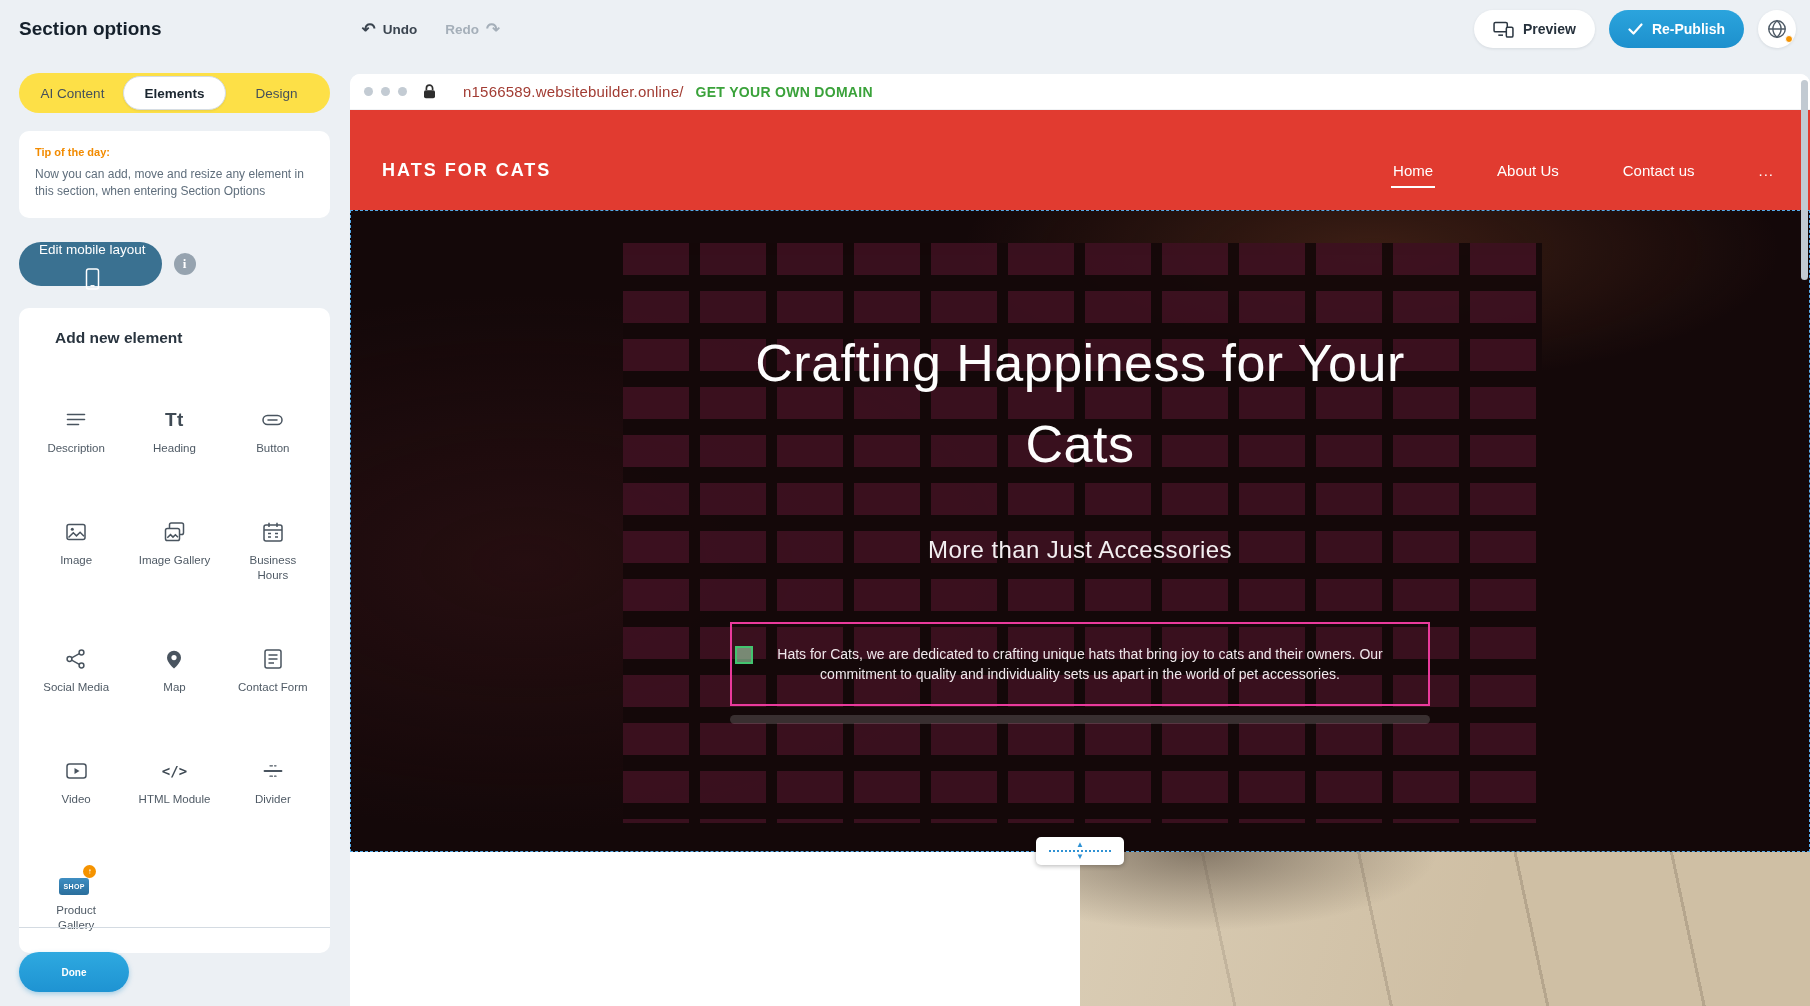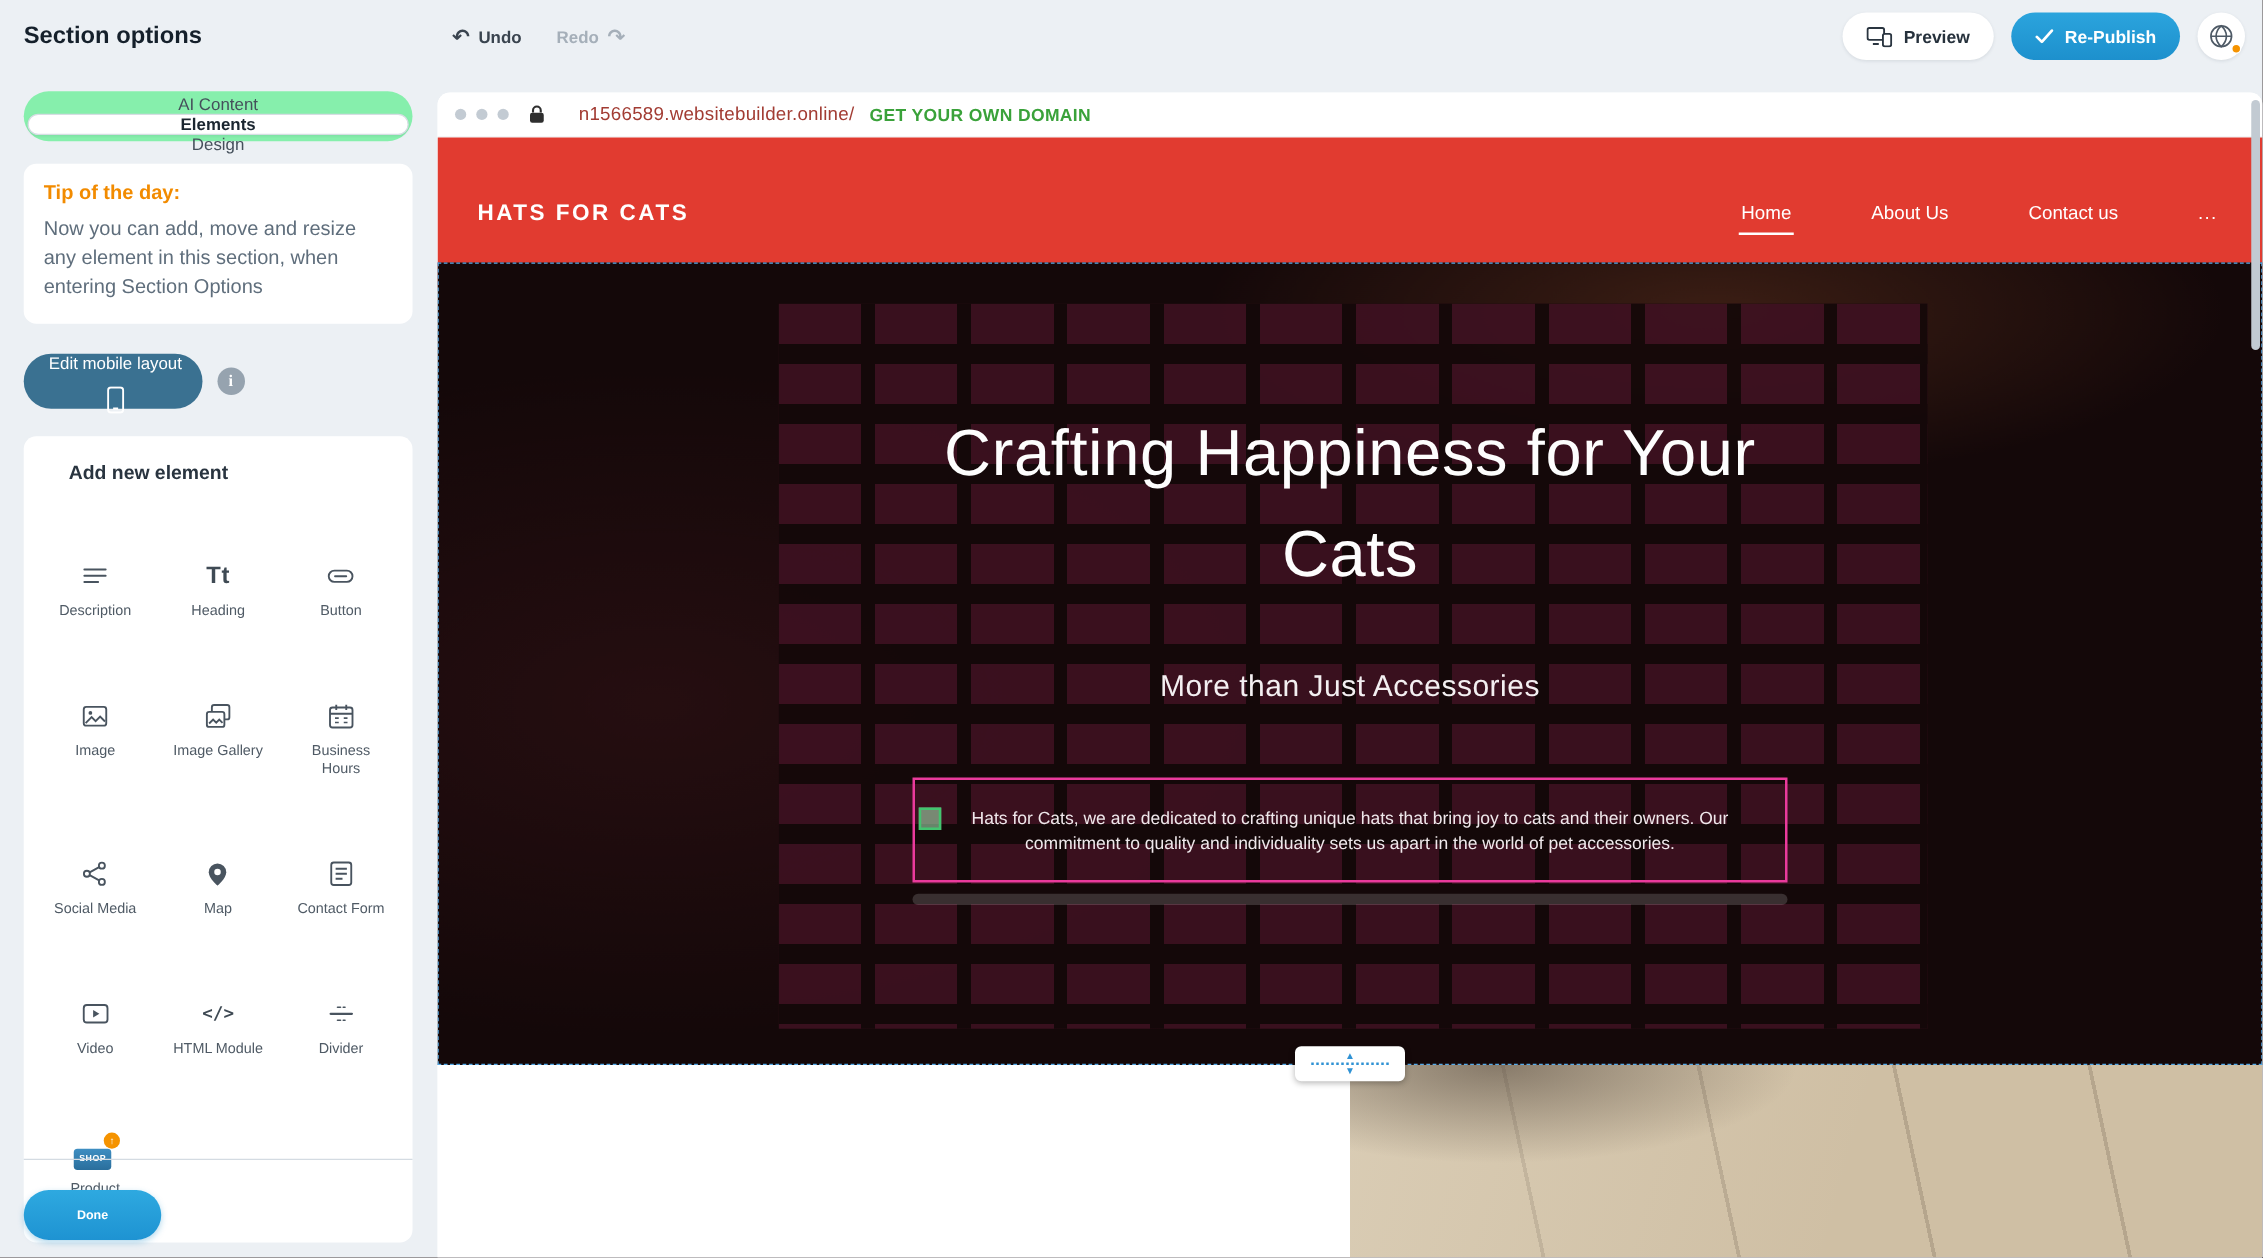--- a/index.html
+++ b/index.html
@@ -26,28 +26,28 @@
   .preview-btn { background:#fff; color:#26313c; box-shadow:0 1px 3px rgba(20,40,60,.10); }
   .republish-btn { background:linear-gradient(180deg,#2ba4dd,#1d90cd); color:#fff; }
   .globe-btn { position:relative; width:38px; height:38px; border:none; border-radius:50%;
     background:#fff; box-shadow:0 1px 3px rgba(20,40,60,.10); display:flex;
     align-items:center; justify-content:center; cursor:pointer; }
   .globe-dot { position:absolute; right:3px; bottom:5px; width:8px; height:8px;
     border-radius:50%; background:#f59300; border:1.5px solid #fff; }
 
   
   .sidebar { position:absolute; top:58px; left:0; bottom:0; width:349px; padding:15px 19px 0; }
-  .tabs { display:flex; background:#86efac; border-radius:20px; padding:3px; height:40px;flex-direction:column; }
+  .tabs { display:flex; background:#fde047; border-radius:20px; padding:3px; height:40px; }
   .tab { flex:1; border:none; background:transparent; border-radius:17px; font-family:inherit;
     font-size:13.5px; color:#45505b; cursor:pointer; }
   .tab.active { background:#fff; border:1px solid #d6dde3; font-weight:700; color:#1b2630;
     box-shadow:0 1px 2px rgba(20,40,60,.08); }
   .tip-card { margin-top:18px; background:#fff; border-radius:10px; padding:15px 16px 17px; }
-  .tip-title { font-size:16px; font-weight:700; color:#f28b00; }
-  .tip-body { margin-top:8px; font-size:16px; line-height:1.45; color:#5f6e7c; }
+  .tip-title { font-size:11px; font-weight:700; color:#f28b00; }
+  .tip-body { margin-top:8px; font-size:12px; line-height:1.45; color:#5f6e7c; }
   .mobile-row { margin-top:24px; display:flex; align-items:center; gap:12px; }
   .mobile-btn { height:44px; padding:0 16px 0 20px; border:none; border-radius:22px;
     background:#3a7191; color:#fff; font-family:inherit; font-size:13.5px; font-weight:400;
     display:flex; align-items:center; gap:11px; cursor:pointer;flex-direction:column; }
   .info-btn { width:22px; height:22px; border:none; border-radius:50%; background:#96a3af;
     color:#fff; font-size:13px; font-weight:700; font-family:"Liberation Serif",serif;
     display:flex; align-items:center; justify-content:center; cursor:pointer; }
   .elements-card { margin-top:22px; background:#fff; border-radius:10px; padding:21px 8px 20px; }
   .elements-title { padding-left:28px; font-size:15.5px; font-weight:600; color:#29343f; }
   .el-grid { margin-top:22px; display:grid; grid-template-columns:repeat(3,1fr); row-gap:25px; }

